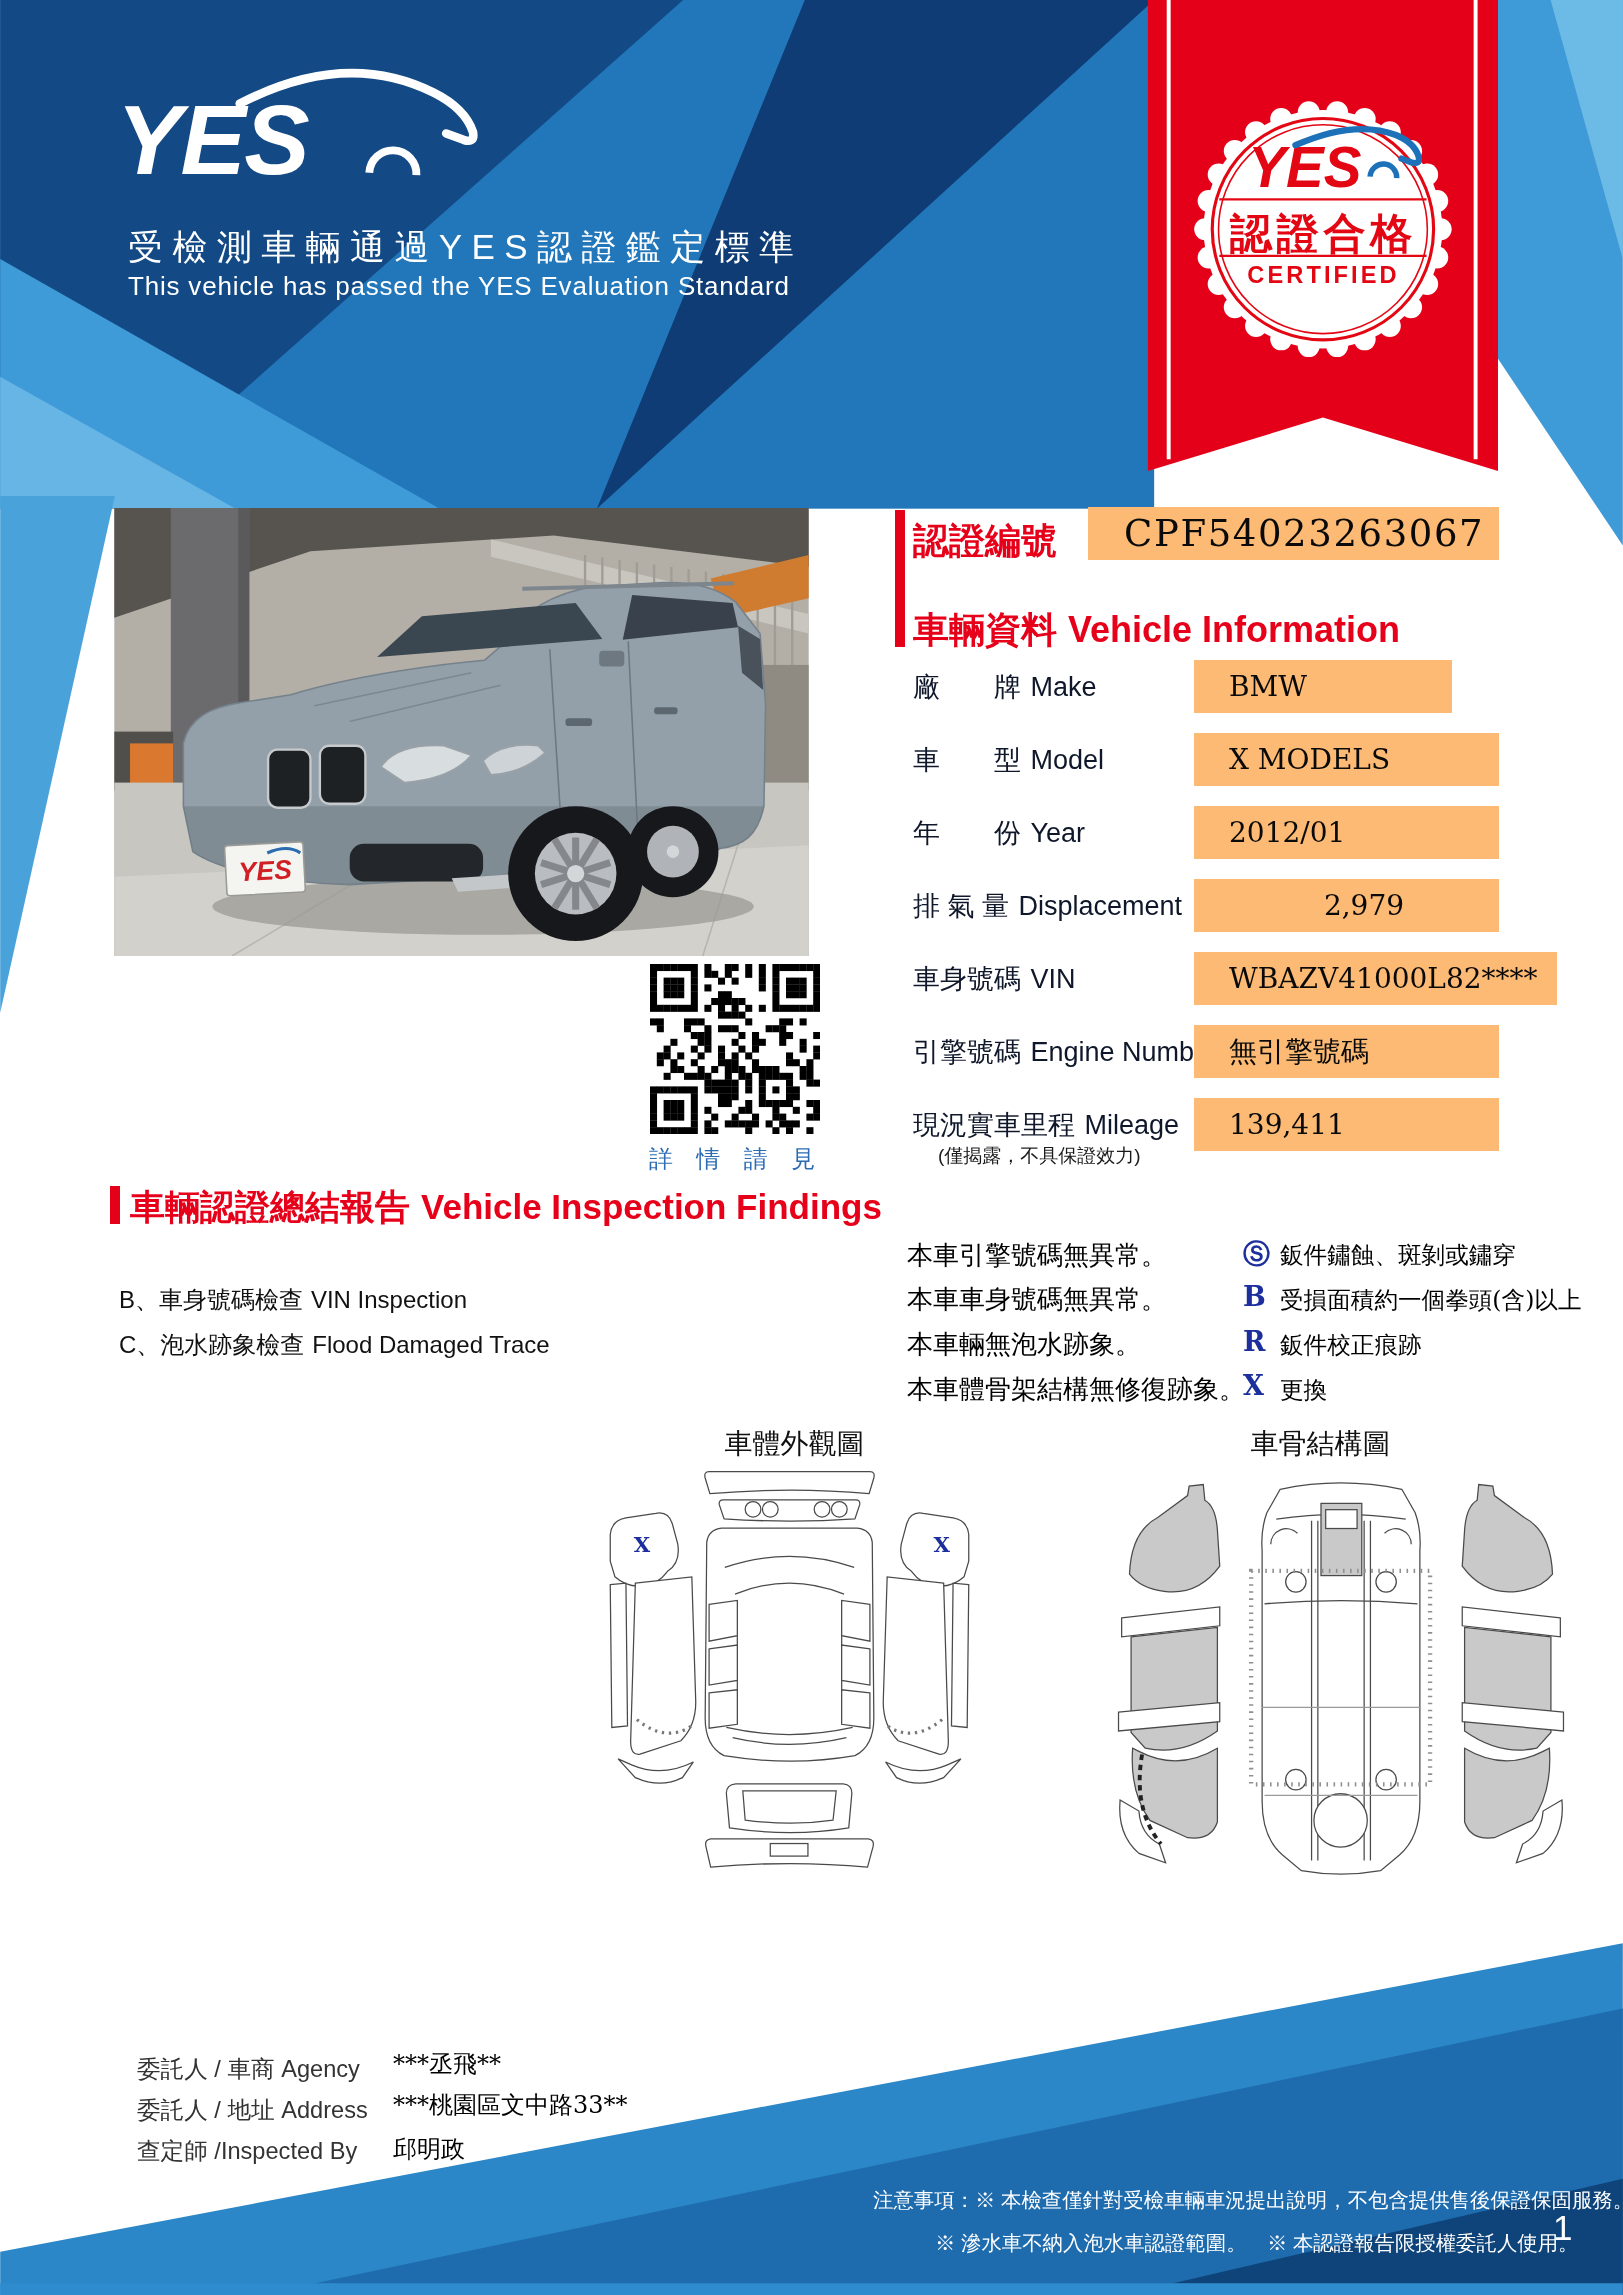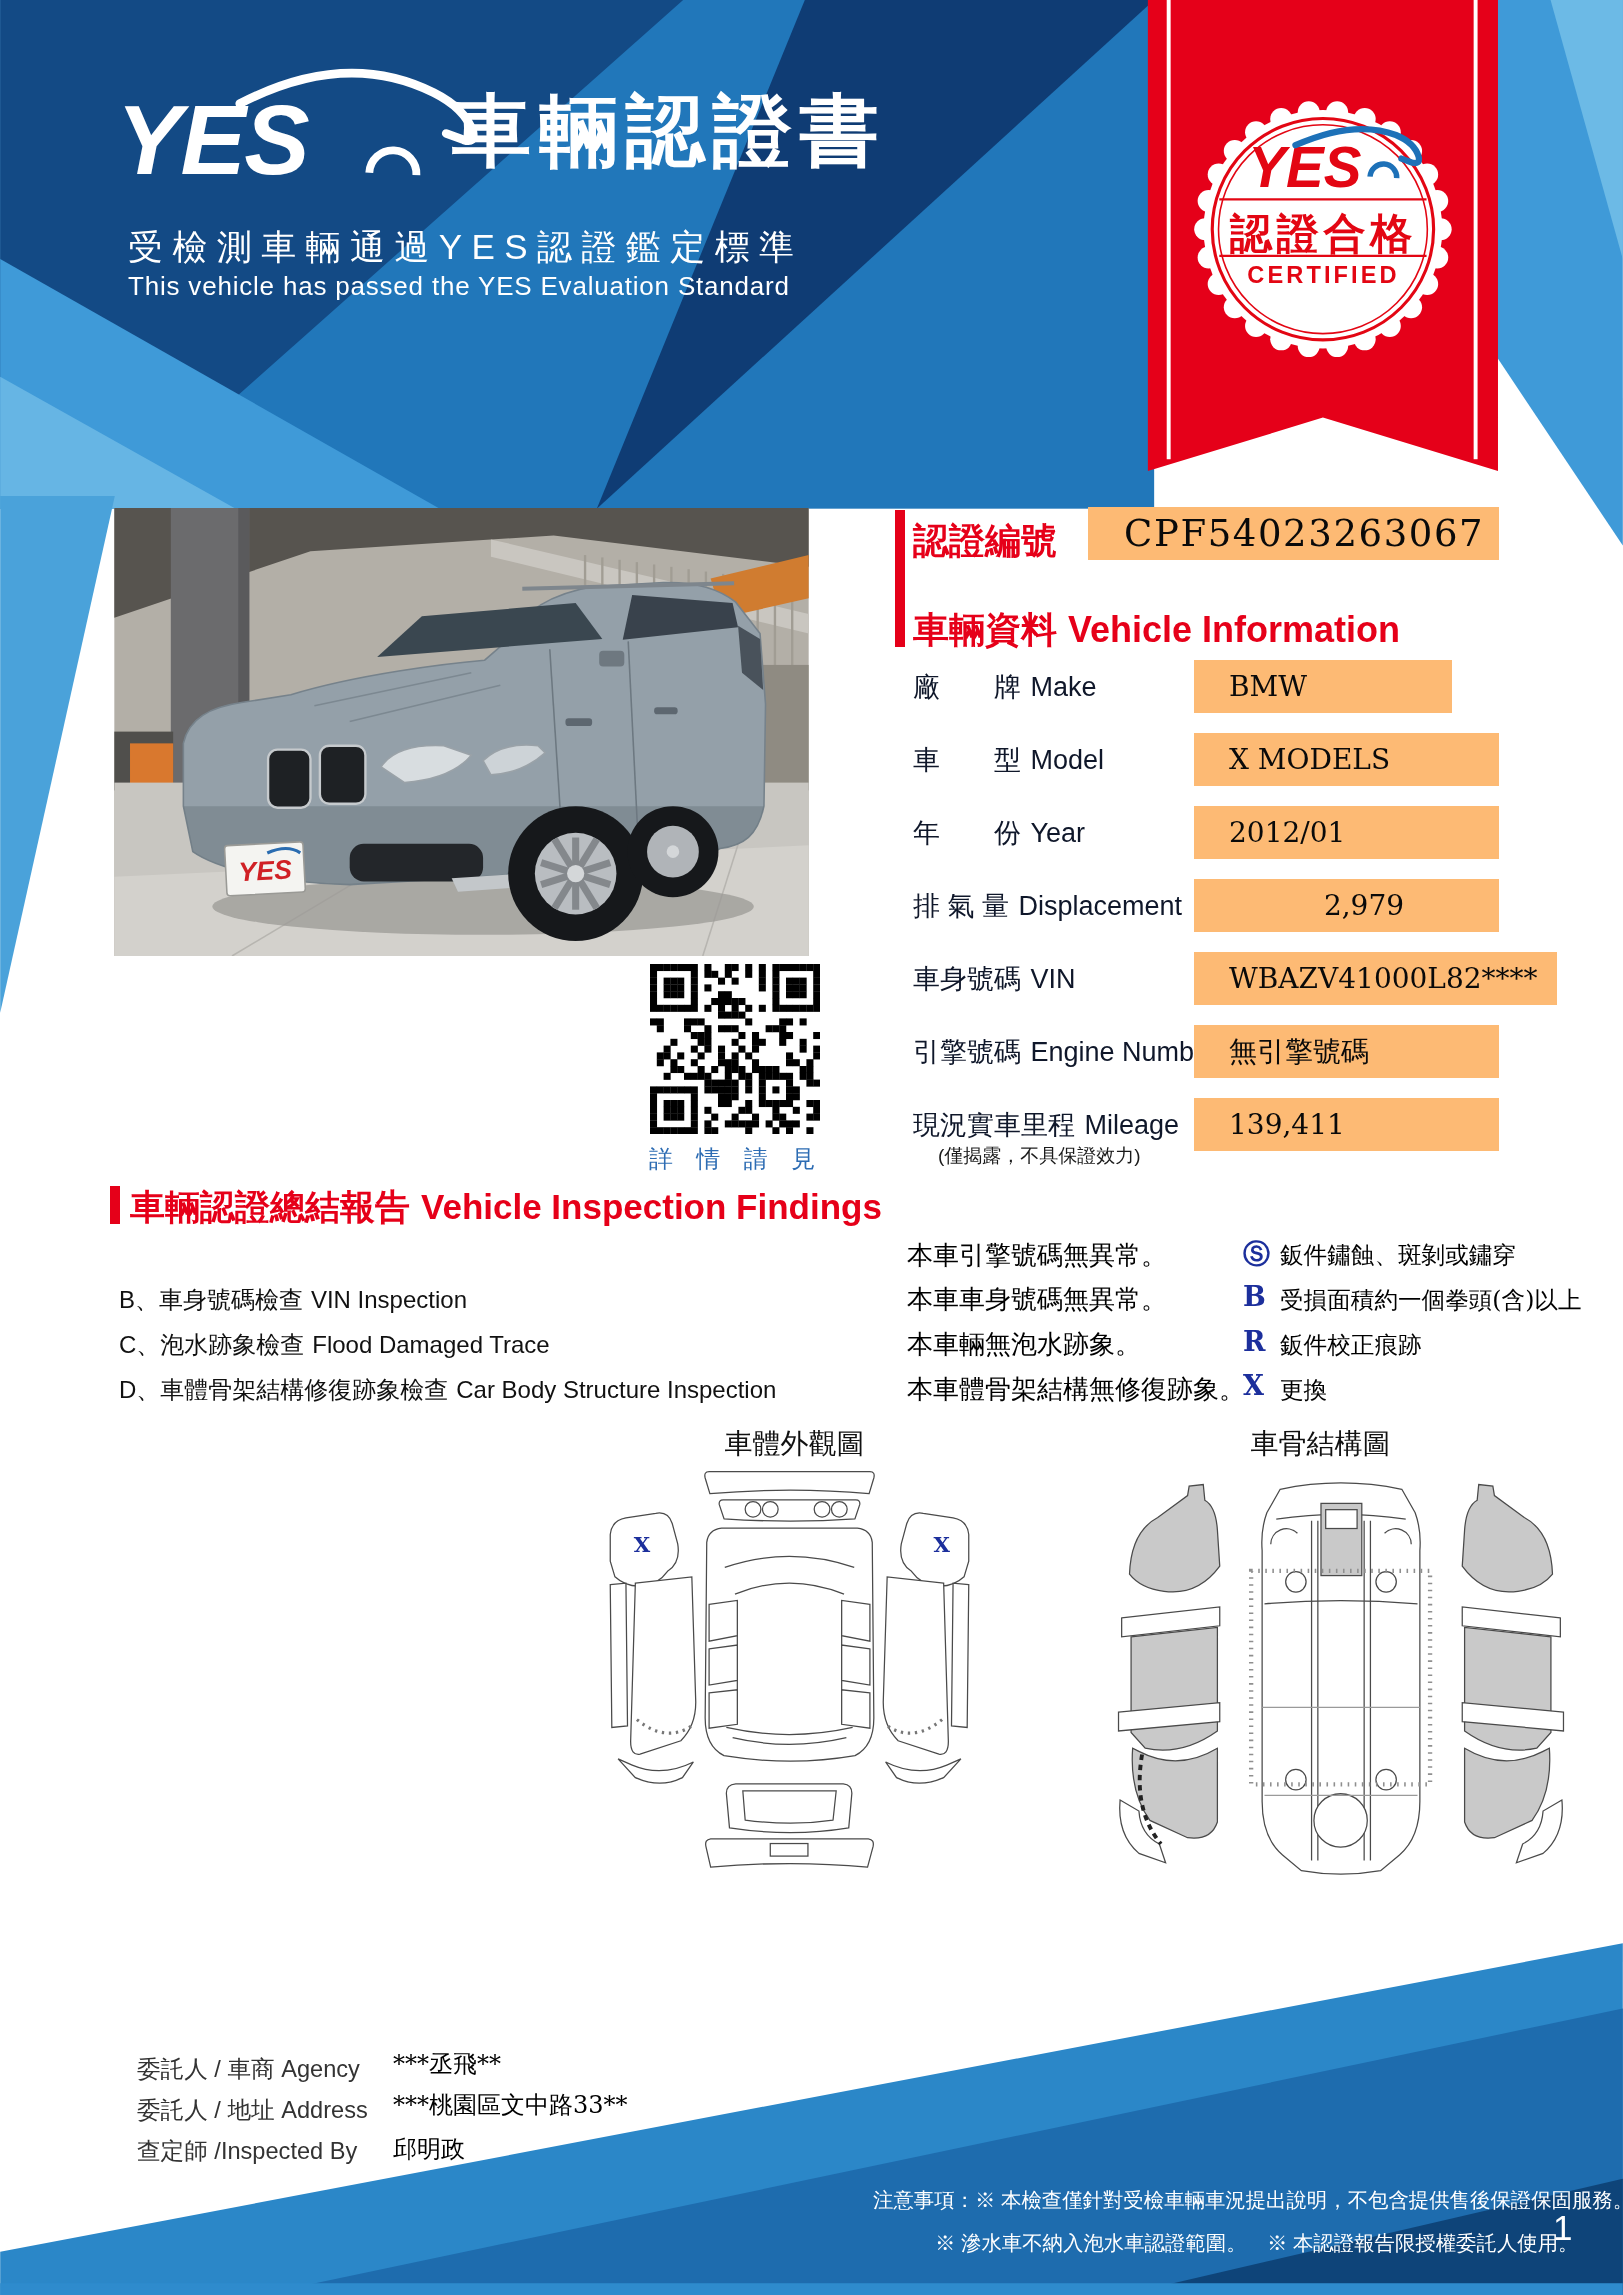--- a/index.html
+++ b/index.html
@@ -99,21 +99,20 @@
       <path d="M1745,225 a17,17 0 0 1 34,2" fill="none" stroke="#1d71b8" stroke-width="7"></path>
     </g>
   </svg>
 
   <svg class="abs" style="left:110px;top:55px;" width="393" height="157" viewBox="0 0 500 200">
     <text x="8" y="152" font-family="Liberation Sans,sans-serif" font-style="italic" font-weight="bold" font-size="125" fill="#fff" letter-spacing="-2">YES</text>
     <path d="M165,62 Q300,-8 412,48 Q452,68 462,98 Q465,113 450,108 L428,100" fill="none" stroke="#fff" stroke-width="11" stroke-linecap="round"></path>
     <path d="M330,150 a30,30 0 0 1 60,3" fill="none" stroke="#fff" stroke-width="10"></path>
   </svg>
 
-  <div class="abs brand-title" style="left:452px;top:79px;">車輛認證書</div>
   <div class="abs sub-zh" style="left:128px;top:224px;">受檢測車輛通過YES認證鑑定標準</div>
   <div class="abs sub-en" style="left:128px;top:271px;">This vehicle has passed the YES Evaluation Standard</div>
 
   <div class="abs seal-zh" style="left:1194px;top:206px;">認證合格</div>
   <div class="abs seal-en" style="left:1194px;top:262px;">CERTIFIED</div>
 
   <svg class="abs" style="left:114px;top:508px;" width="695" height="448" viewBox="0 0 885 571">
     <rect width="885" height="571" fill="#b3afa7"></rect>
     <polygon points="0,0 885,0 885,75 560,35 250,55 0,140" fill="#57544f"></polygon>
     <polygon points="480,40 885,135 885,160 480,62" fill="#c9c6c0"></polygon>
@@ -549,22 +548,20 @@
   <div class="abs find-result serif" style="left:907px;top:1282px;">本車車身號碼無異常。</div>
   <div class="abs legend-sym serif" style="left:1243px;top:1281px;">B</div>
   <div class="abs legend-txt serif" style="left:1280px;top:1284px;">受損面積約一個拳頭(含)以上</div>
 
   <div class="abs find-item" style="left:119px;top:1329px;">
     <span>C、</span><span>泡水跡象檢查</span><span class="en">Flood Damaged Trace</span></div>
   <div class="abs find-result serif" style="left:907px;top:1327px;">本車輛無泡水跡象。</div>
   <div class="abs legend-sym serif" style="left:1243px;top:1326px;">R</div>
   <div class="abs legend-txt serif" style="left:1280px;top:1329px;">鈑件校正痕跡</div>
 
-  <div class="abs find-item" style="left:119px;top:1374px;">
-    <span>D、</span><span>車體骨架結構修復跡象檢查</span><span class="en">Car Body Structure Inspection</span></div>
   <div class="abs find-result serif" style="left:907px;top:1372px;">本車體骨架結構無修復跡象。</div>
   <div class="abs legend-sym serif" style="left:1243px;top:1370px;">X</div>
   <div class="abs legend-txt serif" style="left:1280px;top:1374px;">更換</div>
 
   <div class="abs diag-title" style="left:669px;top:1425px;">車體外觀圖</div>
   <div class="abs diag-title" style="left:1195px;top:1425px;">車骨結構圖</div>
 
   <svg class="abs" style="left:591px;top:1467px;" width="397" height="404" viewBox="0 0 505 515" fill="#fff" stroke="#4a4a4a" stroke-width="1.6">
 
     <path d="M150,6 L355,6 Q362,6 360,14 L354,34 Q255,25 151,34 L145,14 Q143,6 150,6 Z"></path>

